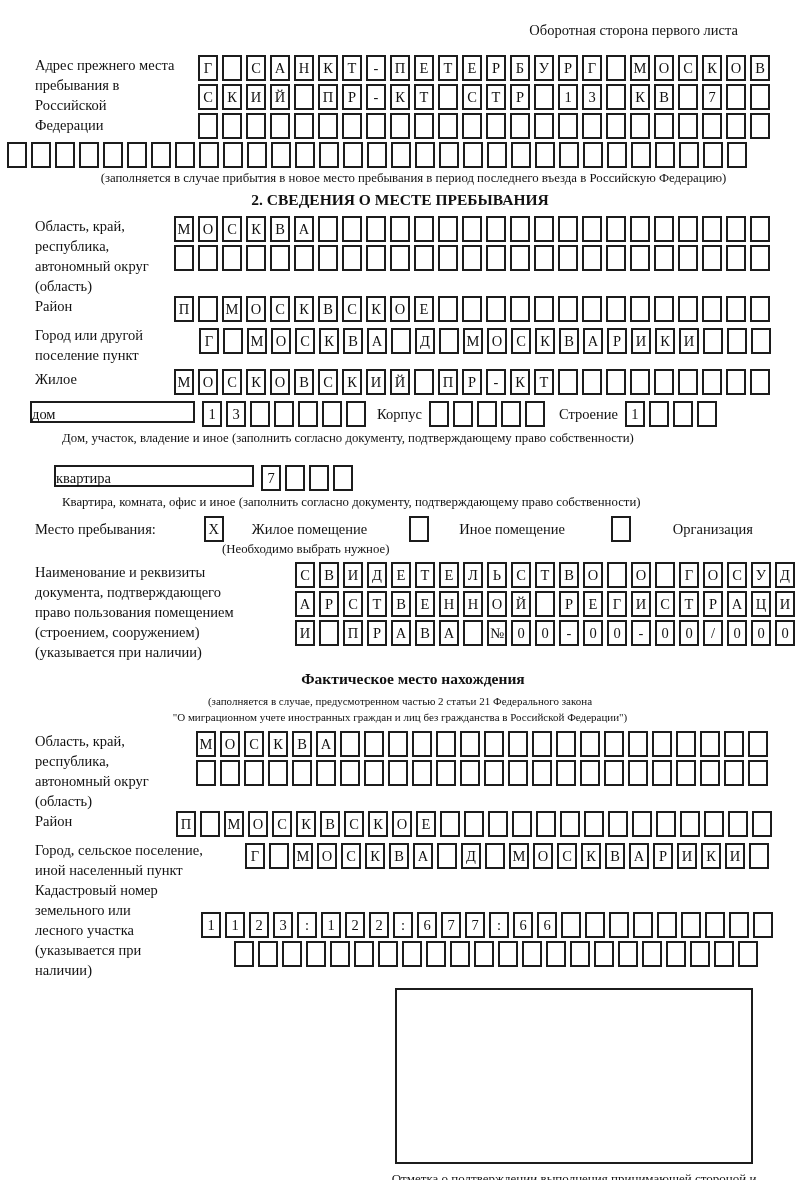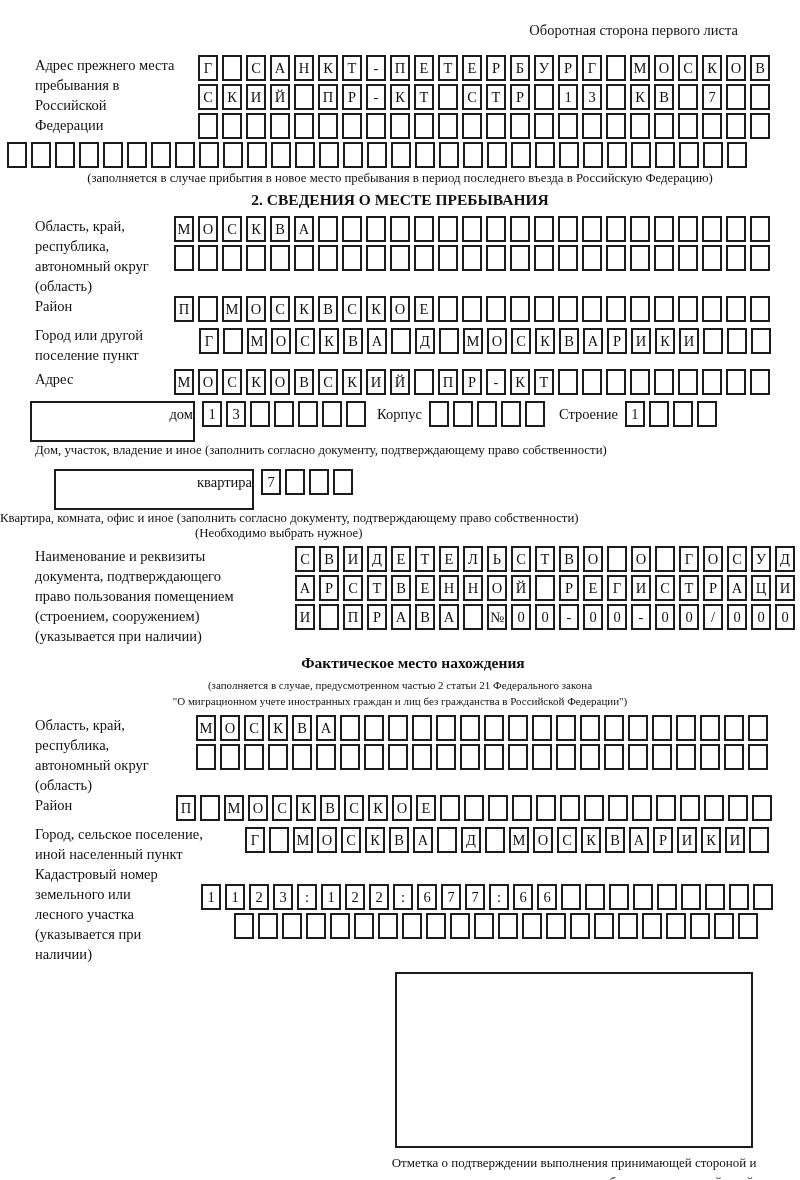--- a/index.html
+++ b/index.html
@@ -29,35 +29,35 @@
     text-align: center;
     font-size: 14.5px;
     line-height: 22px;
     vertical-align: top;
     background: #fff;
   }
 
   .flexrow { display: flex; align-items: flex-start; gap: 20px; }
   .lbl { font-size: 14.5px; line-height: 1.38; flex-shrink: 0; }
 
-  .caption { font-size: 12.8px; }
+  .caption { font-size: 12.8px; padding-left: 27px; }
   .caption.center { text-align: center; }
 
   .sec-title {
     text-align: center;
     font-weight: bold;
     font-size: 15.5px;
   }
 
   
   .field-box {
     box-sizing: border-box;
     border: 2px solid #1c1c1c;
-    height: 41px;
-    text-align: right;
+    height: 22px;
+    text-align: left;
     font-size: 14.5px;
     line-height: 22px;
     flex-shrink: 0;
   }
 
   .inline-lbl { font-size: 14.5px; line-height: 26px; flex-shrink: 0; }
 
   .stamp-box {
     box-sizing: border-box;
     width: 358px; height: 176px;
@@ -88,21 +88,21 @@
   .house-row .gap-m { width: 10px; flex-shrink: 0; }
 
   .doc-blk .lbl { width: 210px; }
 
   .note-center { text-align: center; font-size: 11px; line-height: 1.45; }
 
   .region2 .lbl { width: 141px; }
   .district2 .lbl { width: 121px; }
   .city2 .lbl { width: 190px; }
   .cadastral .lbl { width: 146px; }
-  .cadastral .rows { margin-top: 20px; }
+  .cadastral .rows { margin-top: 32px; }
   .cadastral .row2 { margin-left: 33px; }
 </style>
 </head>
 <body>
 
 <div class="page">
 
   <div class="header-note">Оборотная сторона первого листа</div>
 
   <div class="prev-address flexrow">
@@ -130,46 +130,56 @@
     <div class="lbl">Район</div>
     <div class="box-row"><span class="cell">П</span><span class="cell"></span><span class="cell">М</span><span class="cell">О</span><span class="cell">С</span><span class="cell">К</span><span class="cell">В</span><span class="cell">С</span><span class="cell">К</span><span class="cell">О</span><span class="cell">Е</span><span class="cell"></span><span class="cell"></span><span class="cell"></span><span class="cell"></span><span class="cell"></span><span class="cell"></span><span class="cell"></span><span class="cell"></span><span class="cell"></span><span class="cell"></span><span class="cell"></span><span class="cell"></span><span class="cell"></span><span class="cell"></span></div>
   </div>
 
   <div class="blk city1 flexrow">
     <div class="lbl">Город или другой поселение пункт</div>
     <div class="box-row" style="margin-top:3px;"><span class="cell">Г</span><span class="cell"></span><span class="cell">М</span><span class="cell">О</span><span class="cell">С</span><span class="cell">К</span><span class="cell">В</span><span class="cell">А</span><span class="cell"></span><span class="cell">Д</span><span class="cell"></span><span class="cell">М</span><span class="cell">О</span><span class="cell">С</span><span class="cell">К</span><span class="cell">В</span><span class="cell">А</span><span class="cell">Р</span><span class="cell">И</span><span class="cell">К</span><span class="cell">И</span><span class="cell"></span><span class="cell"></span><span class="cell"></span></div>
   </div>
 
   <div class="blk street1 flexrow" style="margin-top:4px;">
-    <div class="lbl">Адрес</div>
+    <div class="lbl">Жилое</div>
     <div class="box-row"><span class="cell">М</span><span class="cell">О</span><span class="cell">С</span><span class="cell">К</span><span class="cell">О</span><span class="cell">В</span><span class="cell">С</span><span class="cell">К</span><span class="cell">И</span><span class="cell">Й</span><span class="cell"></span><span class="cell">П</span><span class="cell">Р</span><span class="cell">-</span><span class="cell">К</span><span class="cell">Т</span><span class="cell"></span><span class="cell"></span><span class="cell"></span><span class="cell"></span><span class="cell"></span><span class="cell"></span><span class="cell"></span><span class="cell"></span><span class="cell"></span></div>
   </div>
 
   <div class="house-row">
     <div class="field-box" style="width:165px;">дом</div>
     <div class="gap-s"></div>
     <div class="box-row"><span class="cell">1</span><span class="cell">3</span><span class="cell"></span><span class="cell"></span><span class="cell"></span><span class="cell"></span><span class="cell"></span></div>
     <div class="gap-s"></div>
     <div class="inline-lbl">Корпус</div>
     <div class="gap-s"></div>
     <div class="box-row"><span class="cell"></span><span class="cell"></span><span class="cell"></span><span class="cell"></span><span class="cell"></span></div>
     <div class="gap-m"></div>
     <div class="inline-lbl">Строение</div>
     <div class="gap-s"></div>
     <div class="box-row"><span class="cell">1</span><span class="cell"></span><span class="cell"></span><span class="cell"></span></div>
   </div>
   <div class="caption" style="margin-left:35px;">Дом, участок, владение и иное (заполнить согласно документу, подтверждающему право собственности)</div>
 
-  <div class="house-row" style="margin-top:11px;padding-left:24px;">
+  <div class="house-row" style="margin-top:19px;padding-left:24px;">
     <div class="field-box" style="width:200px;">квартира</div>
     <div class="gap-s"></div>
     <div class="box-row"><span class="cell">7</span><span class="cell"></span><span class="cell"></span><span class="cell"></span></div>
   </div>
-  <div class="caption" style="">Квартира, комната, офис и иное (заполнить согласно документу, подтверждающему право собственности)</div>
-
+  <div class="caption" style="margin-left:35px;">Квартира, комната, офис и иное (заполнить согласно документу, подтверждающему право собственности)</div>
+
+  <div class="blk flexrow" style="margin-top:6px;">
+    <div class="inline-lbl">Место пребывания:</div>
+    <div style="width:8px;"></div>
+    <span class="cell">X</span>
+    <div class="inline-lbl" style="margin:0 22px 0 4px;">Жилое помещение</div>
+    <span class="cell"></span>
+    <div class="inline-lbl" style="margin:0 26px 0 6px;">Иное помещение</div>
+    <span class="cell"></span>
+    <div class="inline-lbl" style="margin:0 0 0 18px;">Организация</div>
+  </div>
   <div class="caption" style="margin-left:195px;">(Необходимо выбрать нужное)</div>
 
   <div class="blk doc-blk flexrow" style="margin-top:5px;">
     <div class="lbl">Наименование и реквизиты документа, подтверждающего право пользования помещением (строением, сооружением) (указывается при наличии)</div>
     <div style="width:10px;"></div>
     <div>
       <div class="box-row"><span class="cell">С</span><span class="cell">В</span><span class="cell">И</span><span class="cell">Д</span><span class="cell">Е</span><span class="cell">Т</span><span class="cell">Е</span><span class="cell">Л</span><span class="cell">Ь</span><span class="cell">С</span><span class="cell">Т</span><span class="cell">В</span><span class="cell">О</span><span class="cell"></span><span class="cell">О</span><span class="cell"></span><span class="cell">Г</span><span class="cell">О</span><span class="cell">С</span><span class="cell">У</span><span class="cell">Д</span></div>
       <div class="box-row"><span class="cell">А</span><span class="cell">Р</span><span class="cell">С</span><span class="cell">Т</span><span class="cell">В</span><span class="cell">Е</span><span class="cell">Н</span><span class="cell">Н</span><span class="cell">О</span><span class="cell">Й</span><span class="cell"></span><span class="cell">Р</span><span class="cell">Е</span><span class="cell">Г</span><span class="cell">И</span><span class="cell">С</span><span class="cell">Т</span><span class="cell">Р</span><span class="cell">А</span><span class="cell">Ц</span><span class="cell">И</span></div>
       <div class="box-row"><span class="cell">И</span><span class="cell"></span><span class="cell">П</span><span class="cell">Р</span><span class="cell">А</span><span class="cell">В</span><span class="cell">А</span><span class="cell"></span><span class="cell">№</span><span class="cell">0</span><span class="cell">0</span><span class="cell">-</span><span class="cell">0</span><span class="cell">0</span><span class="cell">-</span><span class="cell">0</span><span class="cell">0</span><span class="cell">/</span><span class="cell">0</span><span class="cell">0</span><span class="cell">0</span></div>
     </div>

